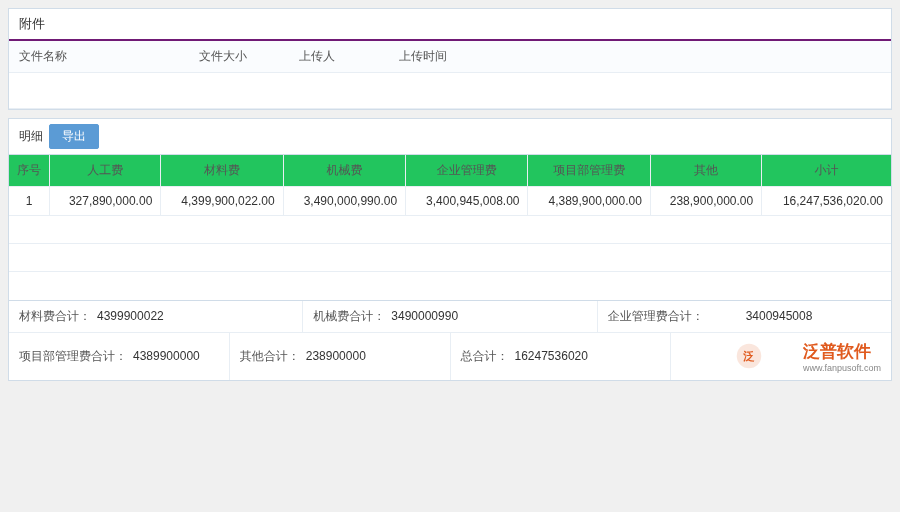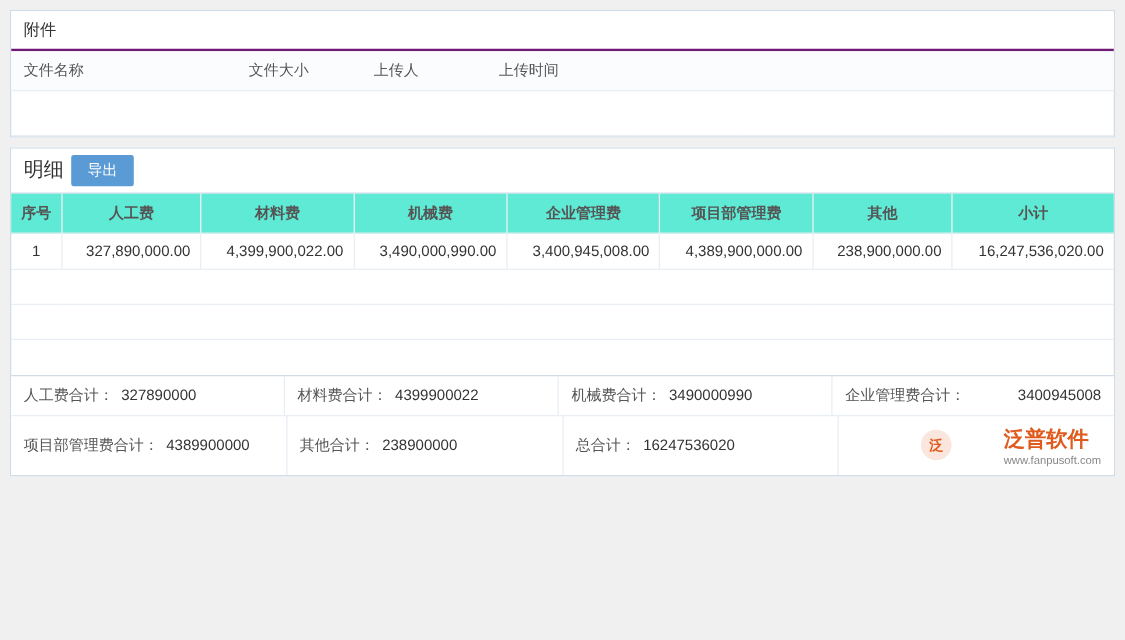--- a/index.html
+++ b/index.html
@@ -73,37 +73,37 @@
     .tab-btn {
       padding: 3px 12px;
       border: 1px solid #5b9bd5;
       background: #5b9bd5;
       color: #fff;
       cursor: pointer;
       font-size: 12px;
       border-radius: 2px;
     }
     .tab-btn-label {
-      font-size: 16px;
+      font-size: 12px;
       color: #333;
     }
 
     
     .detail-table {
       width: 100%;
       border-collapse: collapse;
     }
     .detail-table th {
       padding: 7px 8px;
       text-align: center;
-      font-weight: bold;
+      font-weight: normal;
       color: #555;
       border-bottom: 1px solid #e8eef4;
       border-right: 1px solid #e8eef4;
-      background: #5eead4;
+      background: #22c55e;
       white-space: nowrap;
     }
     .detail-table th:last-child { border-right: none; }
     .detail-table td {
       padding: 7px 8px;
       text-align: right;
       border-bottom: 1px solid #e8eef4;
       border-right: 1px solid #e8eef4;
       white-space: nowrap;
     }
@@ -234,24 +234,20 @@
         </tr>
         <tr>
           <td colspan="8" style="height:28px;"></td>
         </tr>
       </tbody>
     </table>
 
     <div class="summary-footer">
       <div class="summary-row">
         <div class="summary-cell">
-          <span class="summary-label">人工费合计：</span>
-          <span class="summary-value">327890000</span>
-        </div>
-        <div class="summary-cell">
           <span class="summary-label">材料费合计：</span>
           <span class="summary-value">4399900022</span>
         </div>
         <div class="summary-cell">
           <span class="summary-label">机械费合计：</span>
           <span class="summary-value">3490000990</span>
         </div>
         <div class="summary-cell">
           <span class="summary-label">企业管理费合计：</span>
           <span class="summary-value">3400945008</span>

